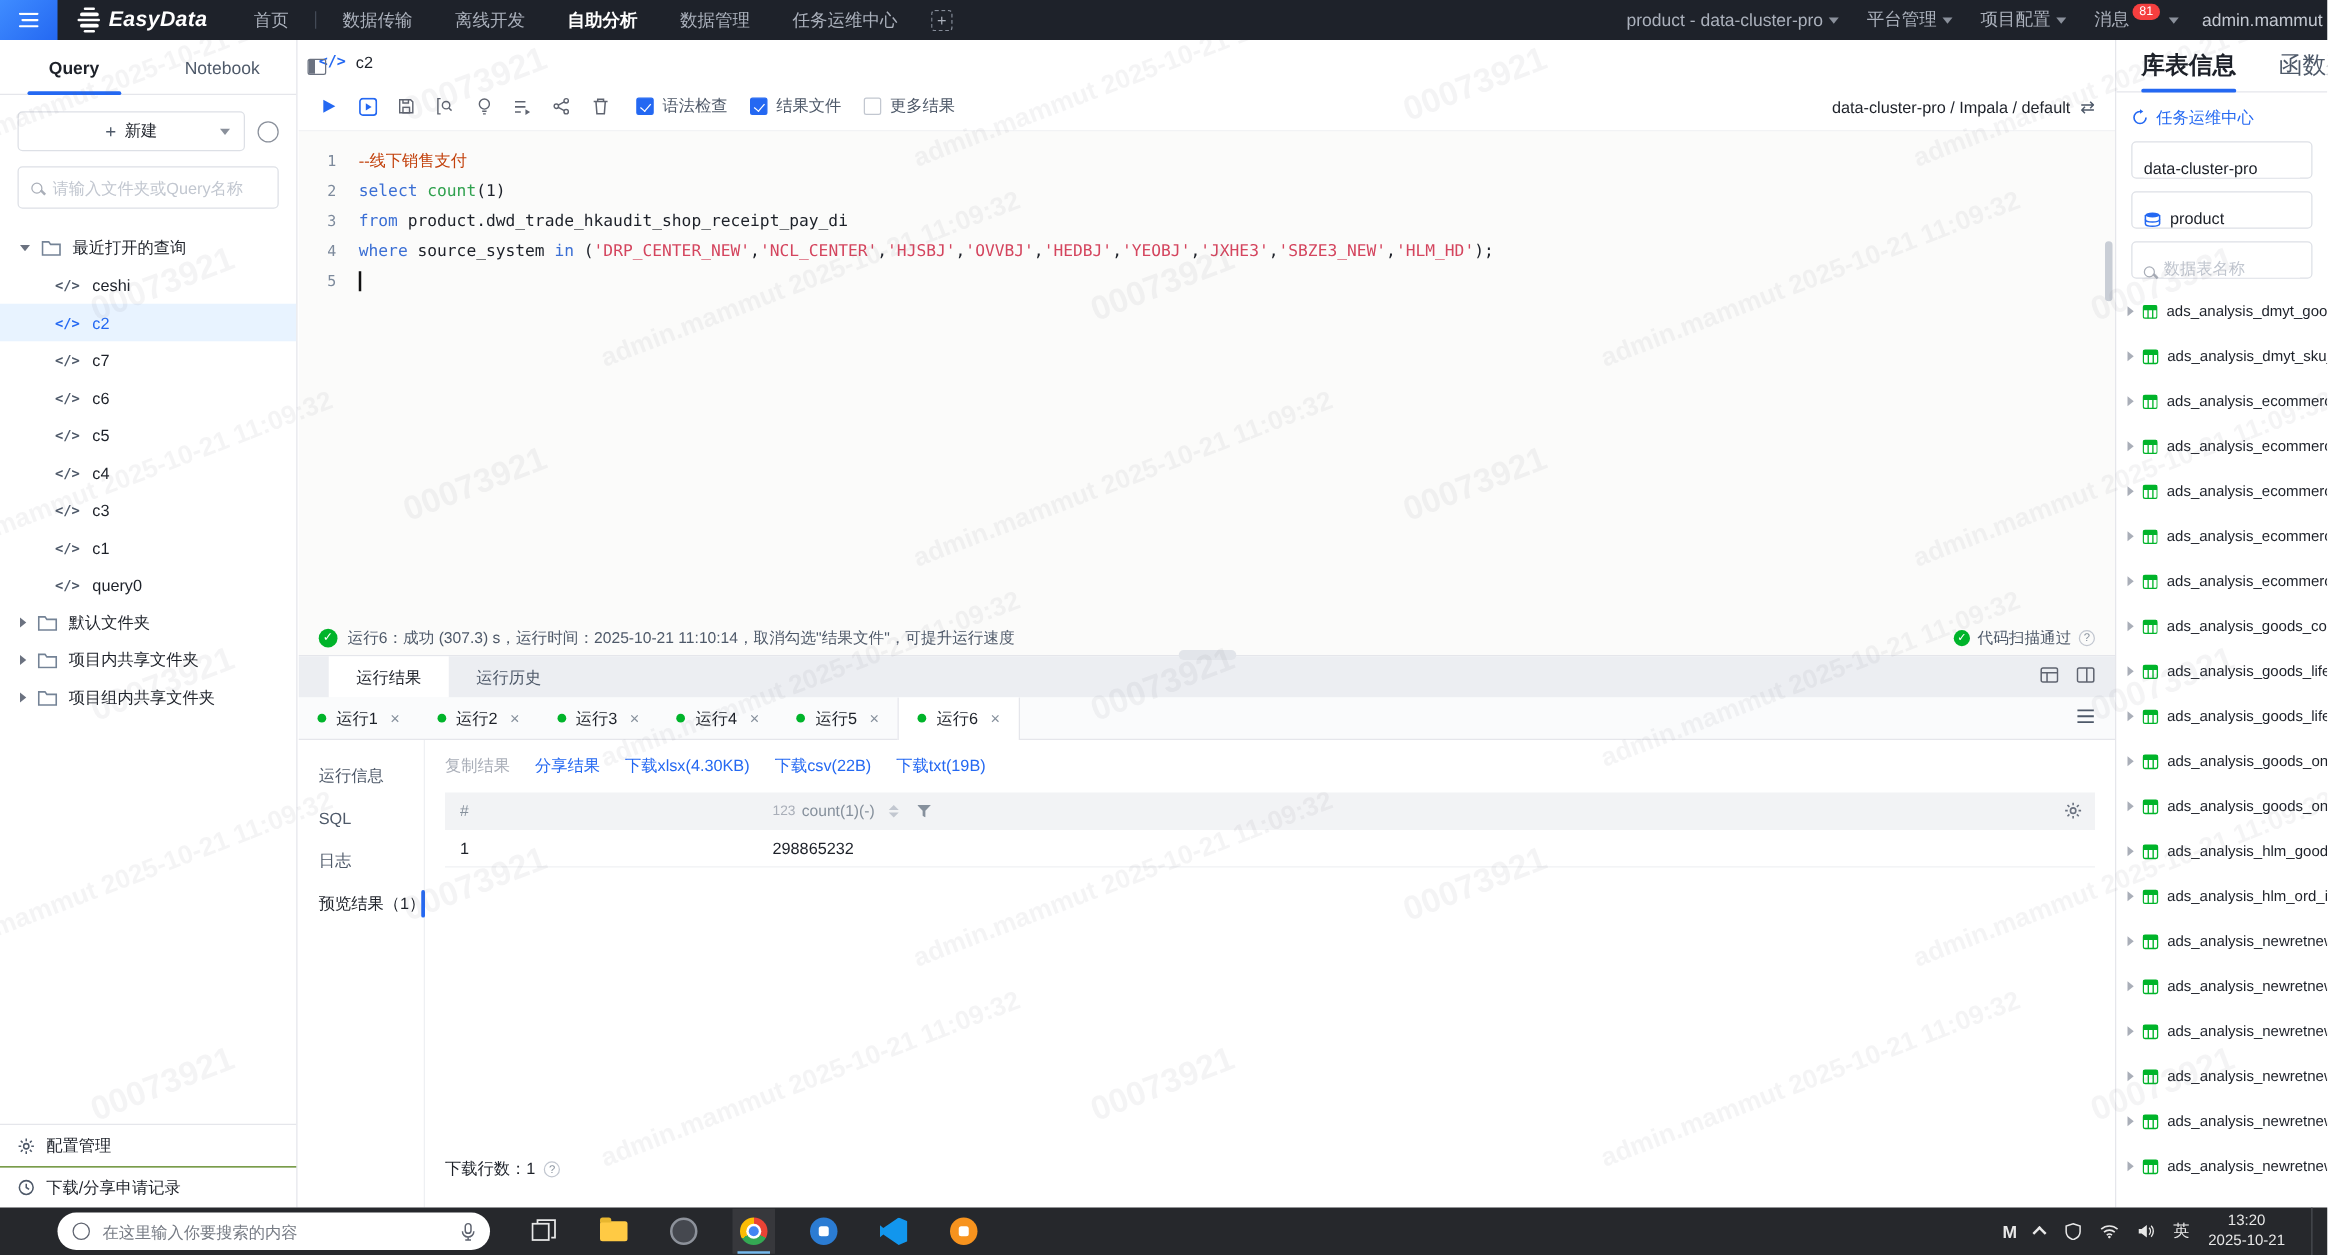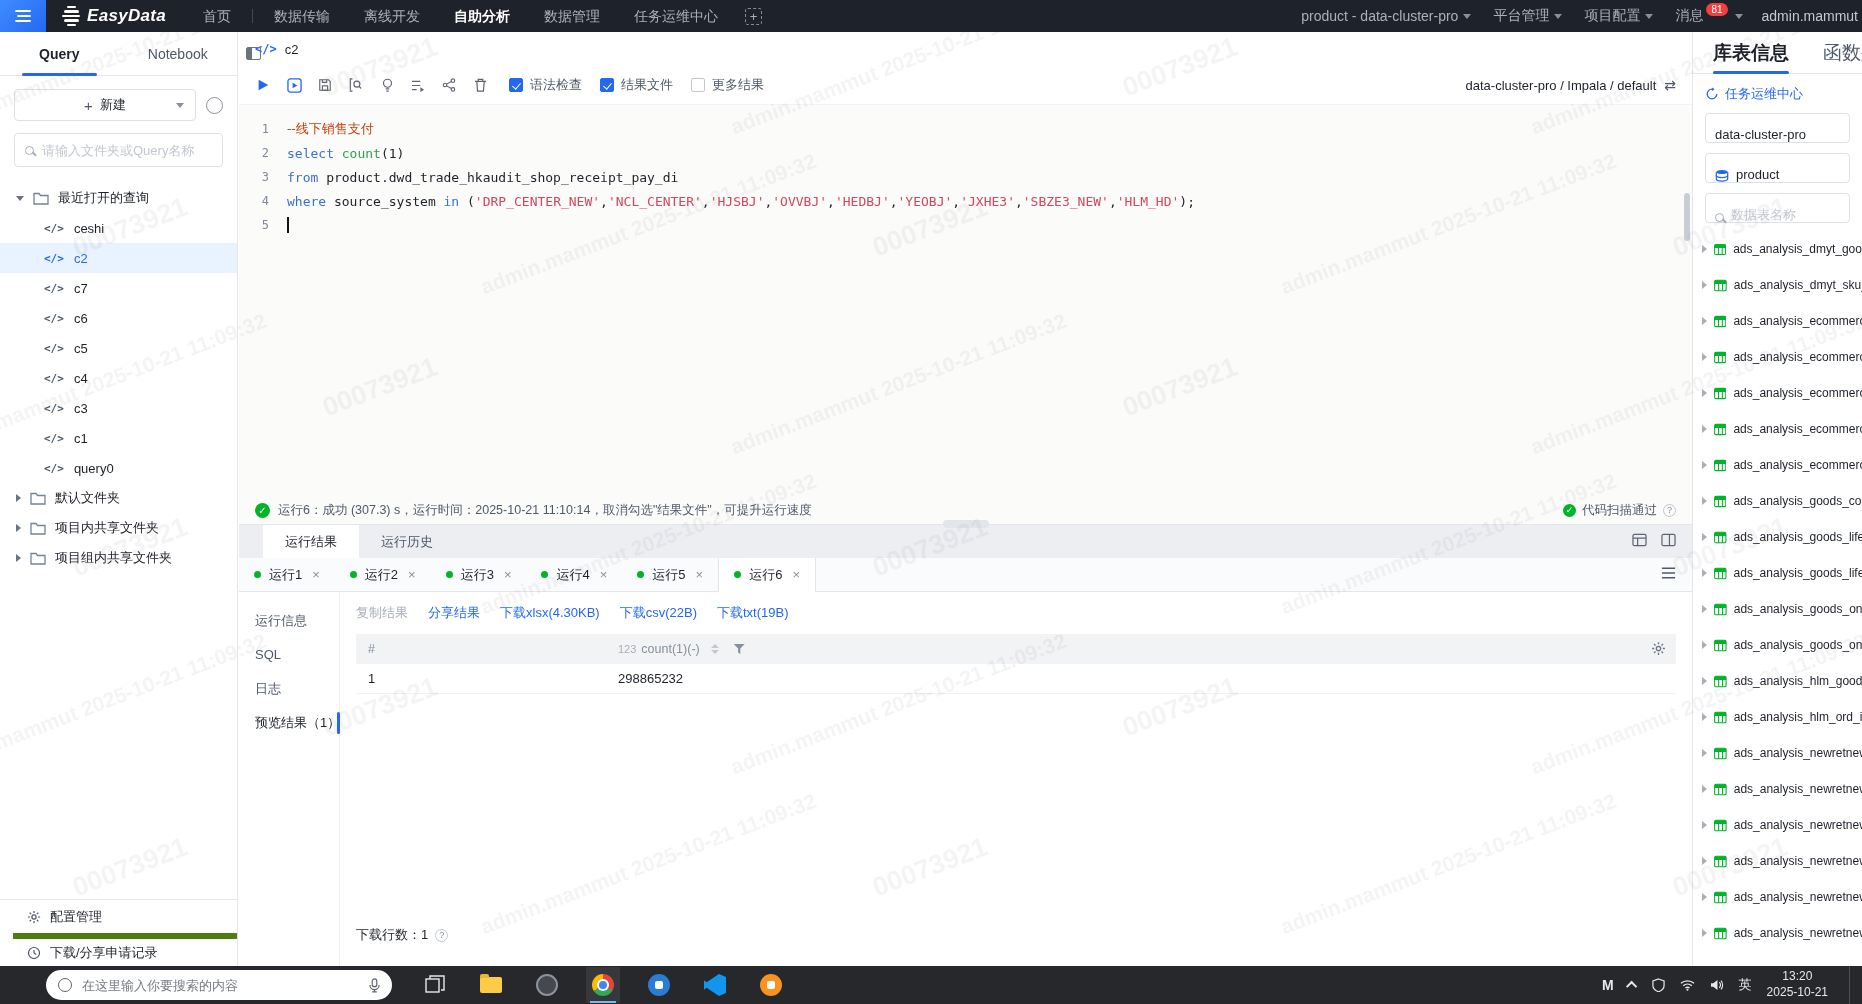--- a/index.html
+++ b/index.html
@@ -40,22 +40,22 @@
   .mag::after { content:""; position:absolute; width:5px; height:1.6px; background:#a9aeb8; transform:rotate(45deg); right:-4px; bottom:-1px; }
   .tree { flex:1; overflow:hidden; font-size:13px; color:#1d2129; padding-top:4px; }
   .tree-row { display:flex; align-items:center; gap:9px; height:30px; padding-left:16px; cursor:pointer; }
   .caret-d { width:0; height:0; border-left:4px solid transparent; border-right:4px solid transparent; border-top:5px solid #6b7280; flex:none; }
   .caret-r { width:0; height:0; border-top:4px solid transparent; border-bottom:4px solid transparent; border-left:5px solid #6b7280; flex:none; }
   .tree-file { display:flex; align-items:center; gap:10px; height:30px; padding-left:44px; cursor:pointer; }
   .code-ic { font-family:"DejaVu Sans Mono",monospace; font-size:11px; color:#4e5969; font-weight:bold; flex:none; }
   .tree-file.selected { background:#e8f3ff; }
   .tree-file.selected .file-label, .tree-file.selected .code-ic { color:#2468f2; }
   .side-footer { border-top:1px solid #e5e6eb; font-size:13px; color:#1d2129; }
-  .foot-row { height:33px; display:flex; align-items:center; gap:9px; padding-left:14px; cursor:pointer;margin-left:13px; }
-  .foot-row + .foot-row { border-top:6px solid #4d7c0f;text-align:center; }
+  .foot-row { height:33px; display:flex; align-items:center; gap:9px; padding-left:14px; cursor:pointer; }
+  .foot-row + .foot-row { border-top:1px solid #4d7c0f;text-align:center; }
 
   
   .main { position:absolute; top:32px; left:239px; right:170px; bottom:38px; background:#fff; display:flex; flex-direction:column; }
   .main-tabbar { height:34px; display:flex; align-items:center; gap:8px; padding-left:16px; font-size:13px; color:#1d2129; }
   .toolbar { height:38px; display:flex; align-items:center; gap:15px; padding:0 16px; font-size:13px; color:#4e5969; }
   .tbi { width:16px; height:16px; display:flex; align-items:center; justify-content:center; cursor:pointer; flex:none; }
   .cb-group { display:flex; align-items:flex-start; gap:18px; margin-left:6px; }
   .cb-item { display:flex; align-items:center; gap:7px; cursor:pointer; }
   .cbx { width:14px; height:14px; border-radius:2px; border:1px solid #c2c7d0; background:#fff; position:relative; }
   .cbx.checked { background:#2468f2; border-color:#2468f2; }

